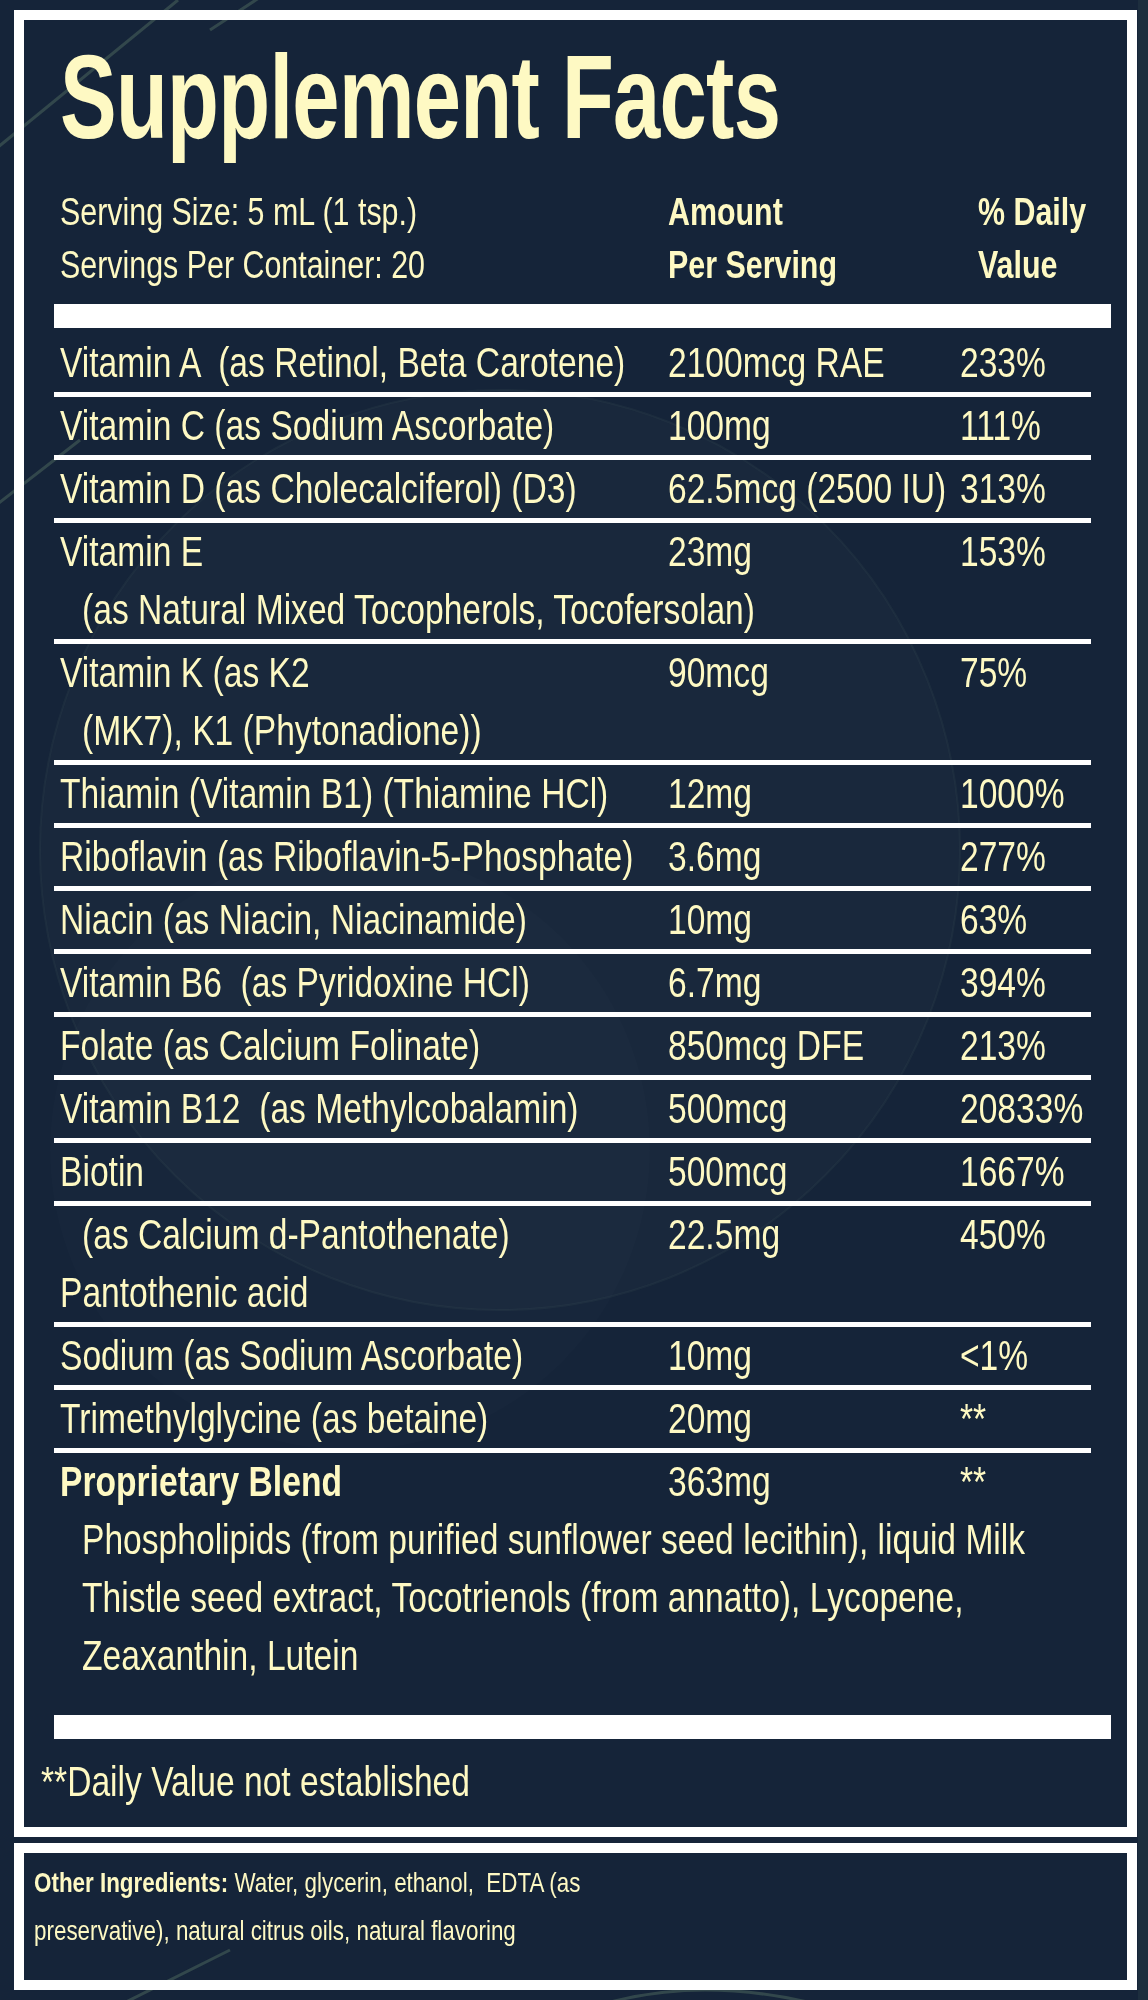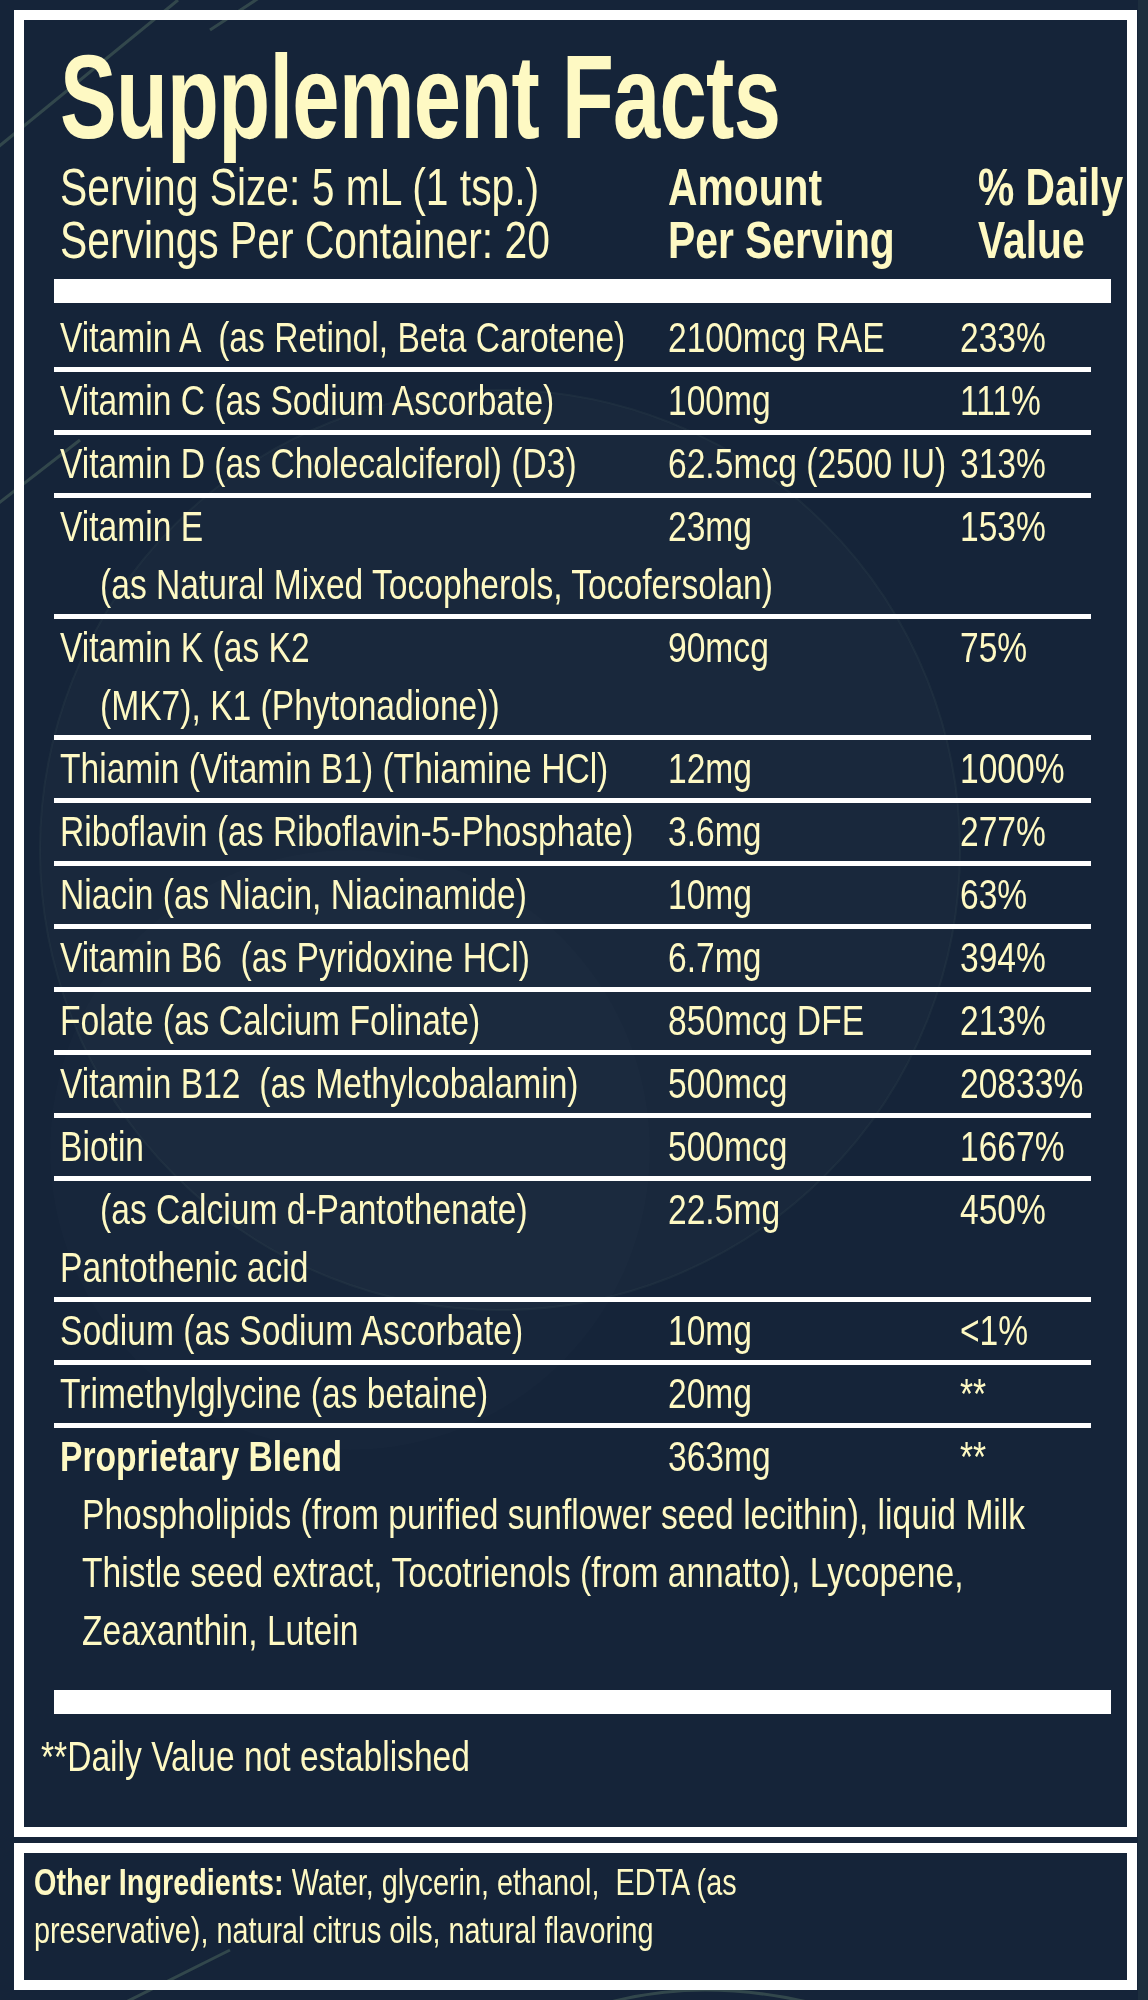--- a/index.html
+++ b/index.html
@@ -18,46 +18,46 @@
     border:10px solid #ffffff; box-sizing:border-box; background:transparent;
   }
   .panel-inner { position:relative; width:1103px; height:1807px; }
 
   .title {
     margin:14px 0 0 36px; font-size:118px; line-height:1.08; font-weight:700;
     letter-spacing:-1px;
   }
   .title .cx { transform:scaleX(0.72); }
 
-  .head-row { position:relative; height:106px; font-size:51px; }
+  .head-row { position:relative; height:106px; margin-top:25px; font-size:38px; }
   .serv { position:absolute; left:36px; top:0; line-height:53px; }
   .colhead { position:absolute; top:0; line-height:53px; font-weight:700; }
   .colhead.amount { left:644px; }
   .colhead.dv     { left:954px; }
 
   .bar   { height:24px; background:#ffffff; margin-left:30px; width:1057px; }
   .bar1  { margin-top:12px; }
   .bar2  { margin-top:30px; }
 
   .rows { margin-top:6px; font-size:42px; }
   .sep  { height:5px; background:#ffffff; margin-left:30px; width:1037px; }
   .row  { position:relative; }
   .row .line { height:58px; line-height:58px; padding-left:36px; }
-  .row .line.sub { padding-left:76px; }
+  .row .line.sub { padding-left:58px; }
   .amt { position:absolute; left:644px; top:0; height:58px; line-height:58px; }
   .dvv { position:absolute; left:936px; top:0; height:58px; line-height:58px; }
   .desc { padding-left:58px; line-height:58px; }
 
   .footnote { margin:14px 4px 0 17px; font-size:42px; line-height:58px; }
 
   .other-box {
     position:absolute; left:14px; top:1843px; width:1123px; height:147px;
     border:10px solid #ffffff; box-sizing:border-box; background:transparent;
   }
-  .oi { padding:6px 4px 0 10px; font-size:36px; line-height:48px; }
+  .oi { padding:6px 4px 0 10px; font-size:28px; line-height:48px; }
 </style>
 </head>
 <body>
 
 <div class="stage">
 
   <svg class="decor" width="1148" height="2000" viewBox="0 0 1148 2000">
     <rect x="1138" y="0" width="10" height="2000" fill="#6b8a70" fill-opacity="0.10"></rect>
     <circle cx="500" cy="850" r="460" fill="#ffffff" fill-opacity="0.018" stroke="#96b49b" stroke-opacity="0.06" stroke-width="2"></circle>
     <circle cx="350" cy="1150" r="300" fill="#ffffff" fill-opacity="0.012"></circle>

